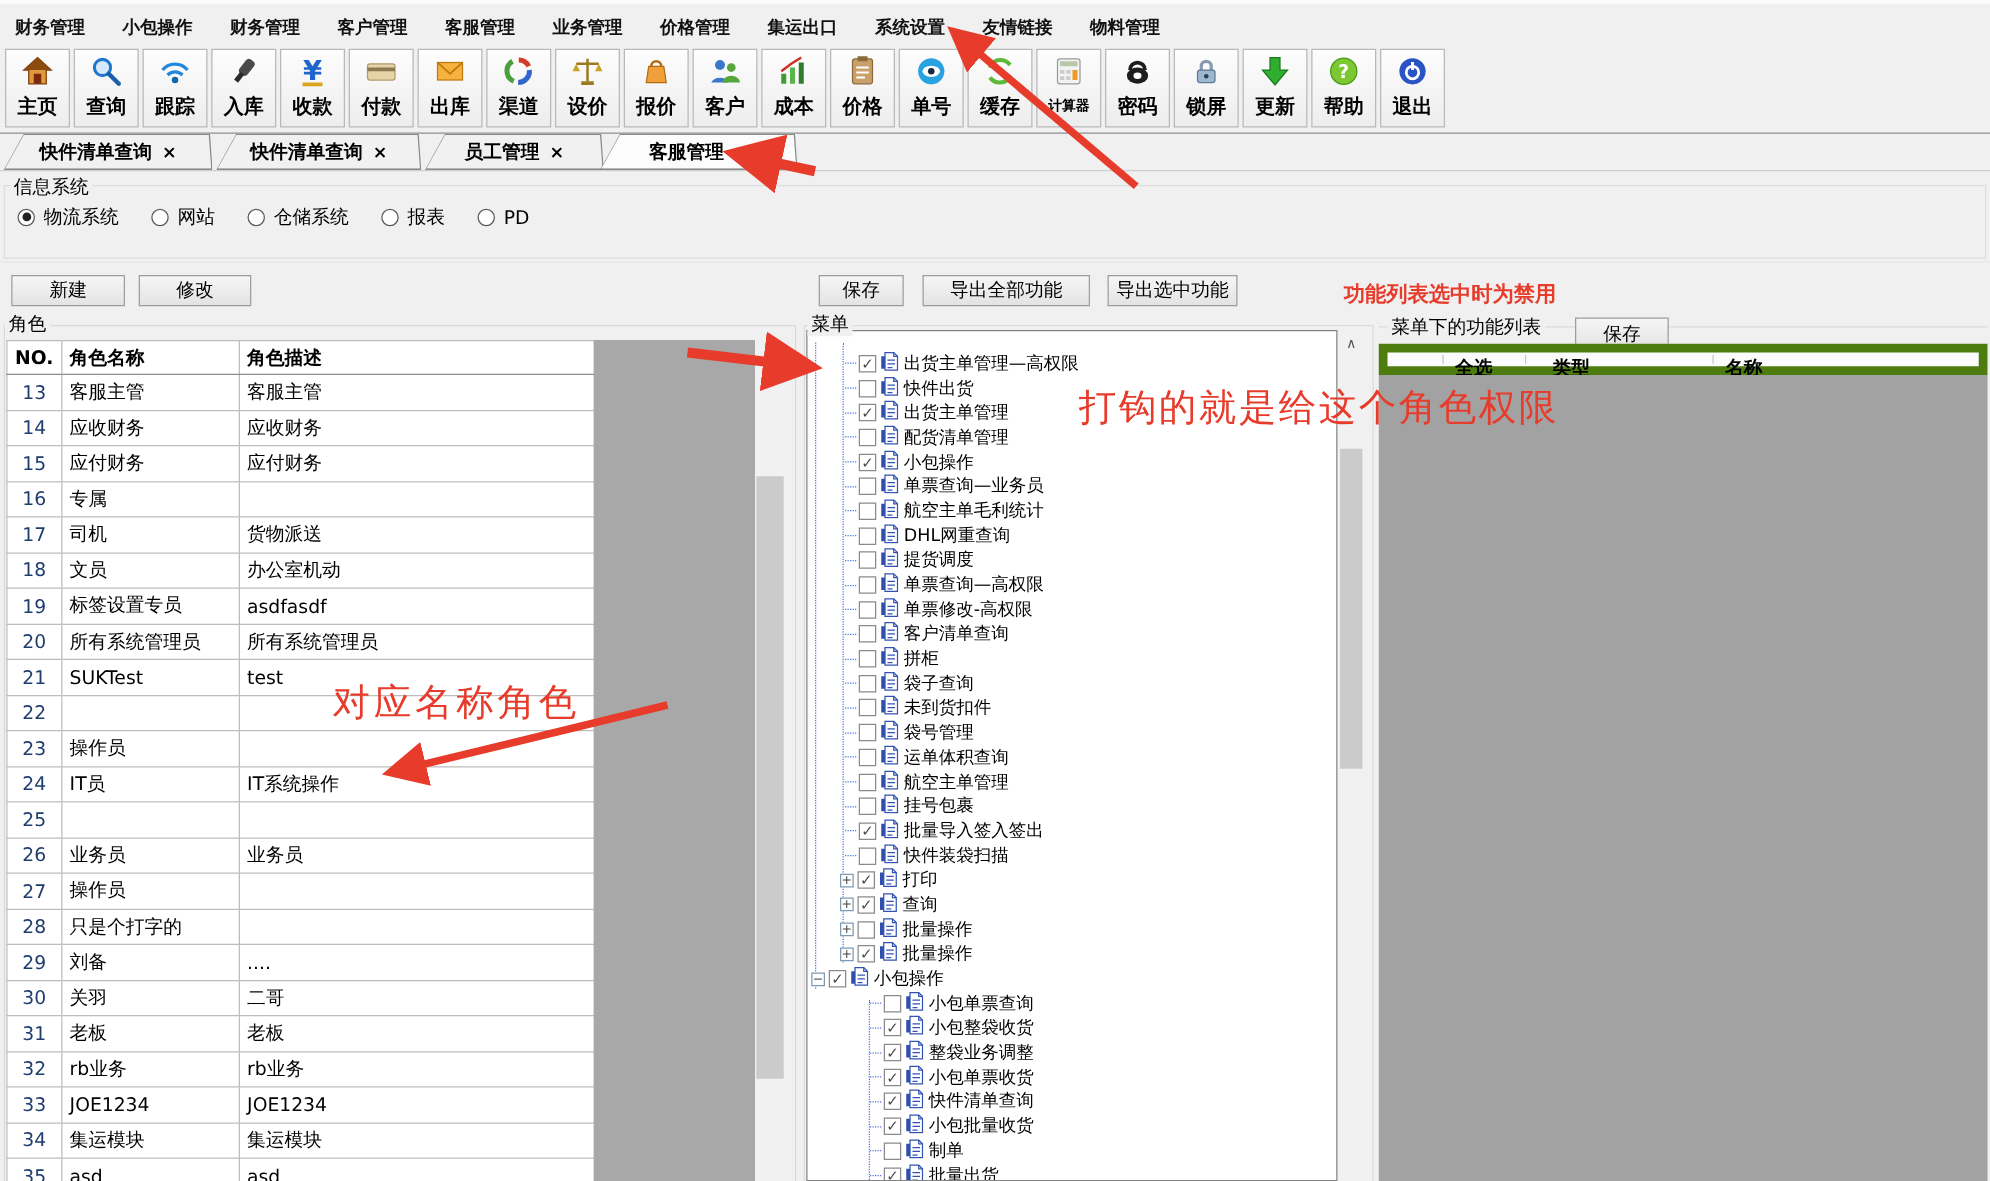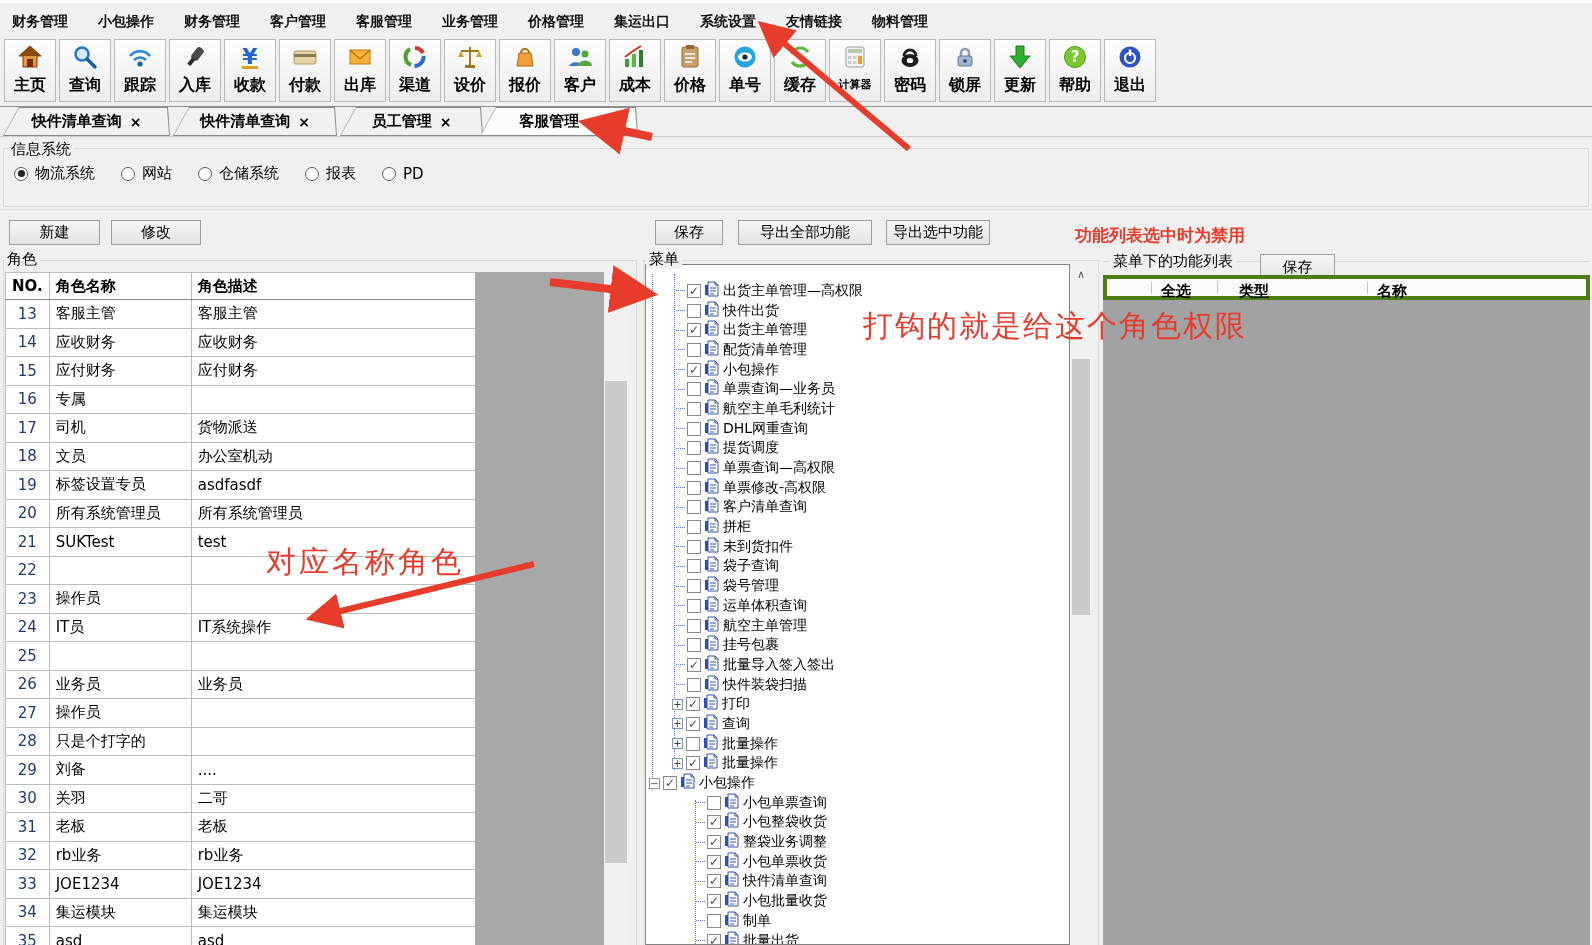--- a/index.html
+++ b/index.html
@@ -69,21 +69,21 @@
         font-size:10px;line-height:9px;text-align:center;color:#444;margin-right:3px;flex:none;cursor:pointer;}
   .tree-row .cbx{width:14px;height:14px;border:1px solid #8a8a8a;background:#fff;flex:none;
         font-size:12px;line-height:13px;text-align:center;color:#4a4a4a;font-weight:700;
         margin-right:3px;cursor:pointer;}
   .tree-row .doc{flex:none;margin-right:4px;}
   .tree-row .tl{font-size:14px;color:#000;}
   .lv1{padding-left:3px;} .lv2{padding-left:30px;} .lv2x{padding-left:26px;} .lv3{padding-left:50px;}
   
   .rline{position:absolute;left:1103px;top:258px;width:487px;height:1px;background:#dadada;}
   .rheader{position:absolute;left:1103px;top:272px;width:487px;height:25px;background:#fbfbfb;
-           border:4px solid #4d7c0f;}
+           border:7px solid #4d7c0f;}
   .rheader .cdiv{position:absolute;top:2px;bottom:2px;width:1px;background:#c6c6c6;}
   .rheader .clabel{position:absolute;top:3px;font-size:15px;font-weight:700;color:#000;}
   .rgray{position:absolute;left:1103px;top:297px;width:487px;height:648px;background:#a2a2a2;}
   
   .ann{position:absolute;color:#e73b2b;z-index:60;pointer-events:none;white-space:nowrap;text-align:center;}
   #arrows{position:absolute;left:0;top:0;width:1592px;height:945px;z-index:55;pointer-events:none;}
 </style>
 </head>
 <body>
 
@@ -709,34 +709,34 @@
           <span class="dash"></span>
           <span class="cbx"></span>
           <span class="doc"><svg width="15" height="16" viewBox="0 0 15 16">
               <rect x="1" y="4" width="7" height="10" fill="#2f4fae"></rect>
               <path d="M4 1 h7 l3 3 v11 h-10 z" fill="#fff" stroke="#3353b3"></path>
               <path d="M11 1 v3 h3" fill="none" stroke="#3353b3"></path>
               <line x1="6" y1="7" x2="12" y2="7" stroke="#3353b3"></line>
               <line x1="6" y1="10" x2="12" y2="10" stroke="#3353b3"></line>
               <line x1="6" y1="13" x2="10" y2="13" stroke="#3353b3"></line>
             </svg></span>
+          <span class="tl">袋子查询</span>
+        </div>
+        <div class="tree-row lv2">
+          <span class="dash"></span>
+          <span class="cbx"></span>
+          <span class="doc"><svg width="15" height="16" viewBox="0 0 15 16">
+              <rect x="1" y="4" width="7" height="10" fill="#2f4fae"></rect>
+              <path d="M4 1 h7 l3 3 v11 h-10 z" fill="#fff" stroke="#3353b3"></path>
+              <path d="M11 1 v3 h3" fill="none" stroke="#3353b3"></path>
+              <line x1="6" y1="7" x2="12" y2="7" stroke="#3353b3"></line>
+              <line x1="6" y1="10" x2="12" y2="10" stroke="#3353b3"></line>
+              <line x1="6" y1="13" x2="10" y2="13" stroke="#3353b3"></line>
+            </svg></span>
           <span class="tl">未到货扣件</span>
-        </div>
-        <div class="tree-row lv2">
-          <span class="dash"></span>
-          <span class="cbx"></span>
-          <span class="doc"><svg width="15" height="16" viewBox="0 0 15 16">
-              <rect x="1" y="4" width="7" height="10" fill="#2f4fae"></rect>
-              <path d="M4 1 h7 l3 3 v11 h-10 z" fill="#fff" stroke="#3353b3"></path>
-              <path d="M11 1 v3 h3" fill="none" stroke="#3353b3"></path>
-              <line x1="6" y1="7" x2="12" y2="7" stroke="#3353b3"></line>
-              <line x1="6" y1="10" x2="12" y2="10" stroke="#3353b3"></line>
-              <line x1="6" y1="13" x2="10" y2="13" stroke="#3353b3"></line>
-            </svg></span>
-          <span class="tl">袋子查询</span>
         </div>
         <div class="tree-row lv2">
           <span class="dash"></span>
           <span class="cbx"></span>
           <span class="doc"><svg width="15" height="16" viewBox="0 0 15 16">
               <rect x="1" y="4" width="7" height="10" fill="#2f4fae"></rect>
               <path d="M4 1 h7 l3 3 v11 h-10 z" fill="#fff" stroke="#3353b3"></path>
               <path d="M11 1 v3 h3" fill="none" stroke="#3353b3"></path>
               <line x1="6" y1="7" x2="12" y2="7" stroke="#3353b3"></line>
               <line x1="6" y1="10" x2="12" y2="10" stroke="#3353b3"></line>

